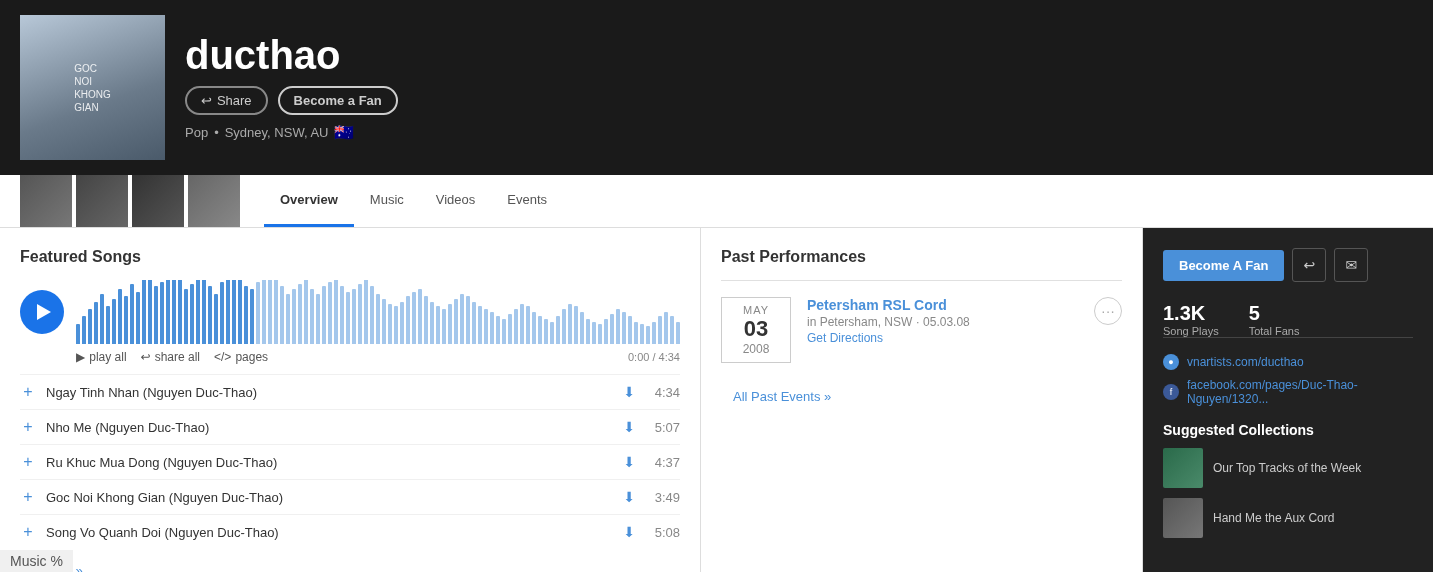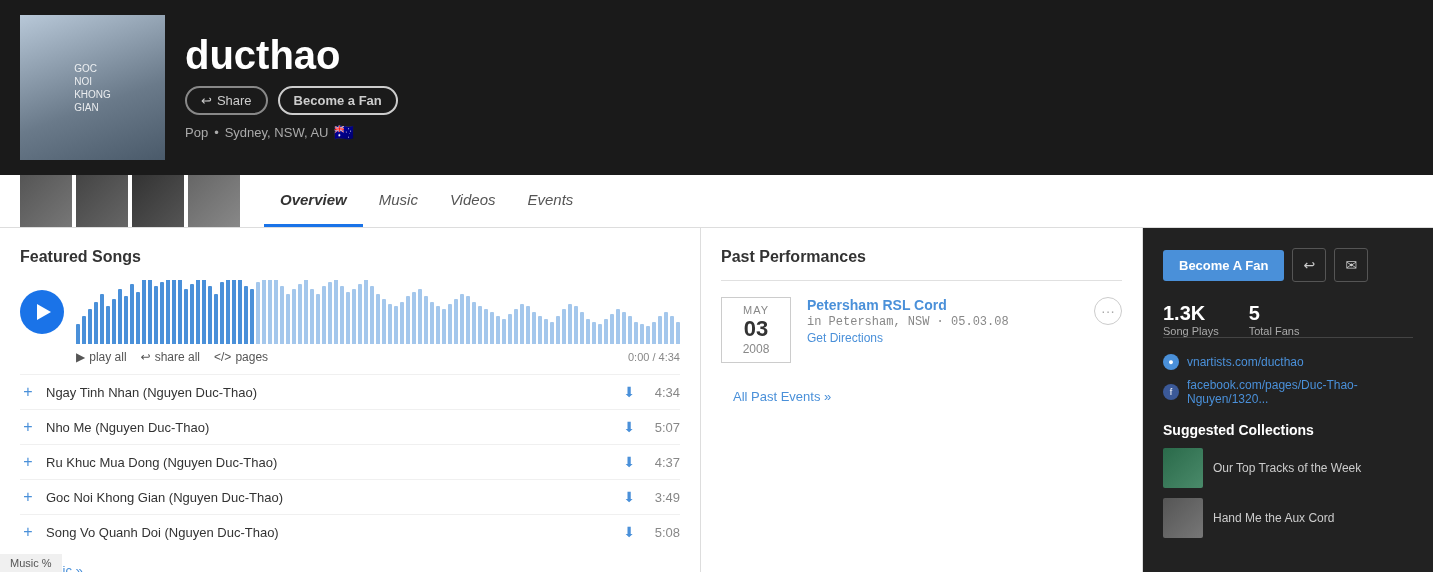--- a/index.html
+++ b/index.html
@@ -116,25 +116,24 @@
       margin-left: 20px;
       flex: 1;
       height: 52px;
     }
     .nav-tab {
       padding: 0 16px;
       height: 100%;
       display: flex;
       align-items: center;
       cursor: pointer;
-      font-size: 15px;
+      font-size: 13px;
       color: #555;
       border-bottom: 3px solid transparent;
       text-decoration: none;
-      font-style: italic;
     }
     .nav-tab.active {
       color: #333;
       font-weight: bold;
       border-bottom: 3px solid #1a73e8;
     }
 
     
     .main-content {
       display: flex;
@@ -308,21 +307,20 @@
     .perf-venue {
       font-size: 14px;
       color: #4a90d9;
       font-weight: bold;
       text-decoration: none;
     }
     .perf-location {
       font-size: 12px;
       color: #888;
       margin-top: 2px;
-      font-family: Liberation Mono, monospace;
     }
     .perf-directions {
       font-size: 12px;
       color: #4a90d9;
       cursor: pointer;
       text-decoration: none;
     }
     .perf-more {
       color: #aaa;
       font-size: 18px;
@@ -444,21 +442,21 @@
       color: #ccc;
     }
 
     
     .status-bar {
       position: fixed;
       bottom: 0;
       left: 0;
       background: #f0f0f0;
       padding: 3px 10px;
-      font-size: 11px;
+      font-size: 14px;
       color: #555;
     }
   </style>
 </head>
 <body>
 
 <div class="header">
   <div class="artist-cover">
     <div class="artist-cover-inner">
       <div class="artist-cover-text">

